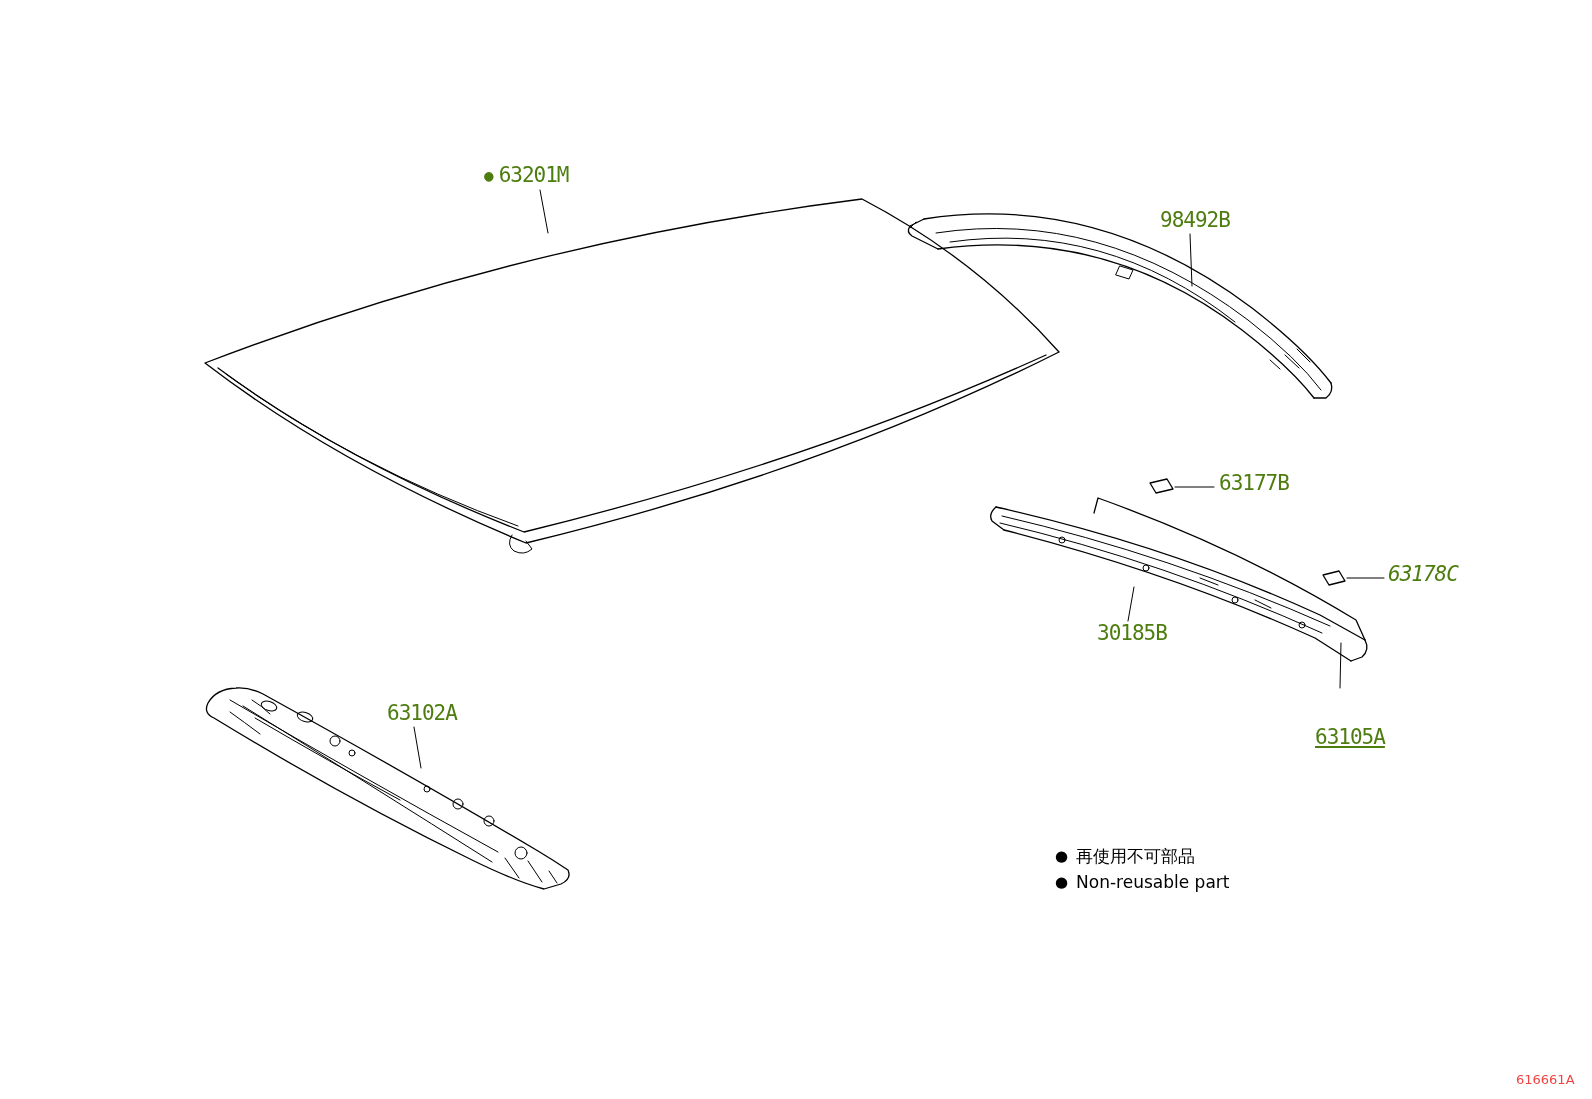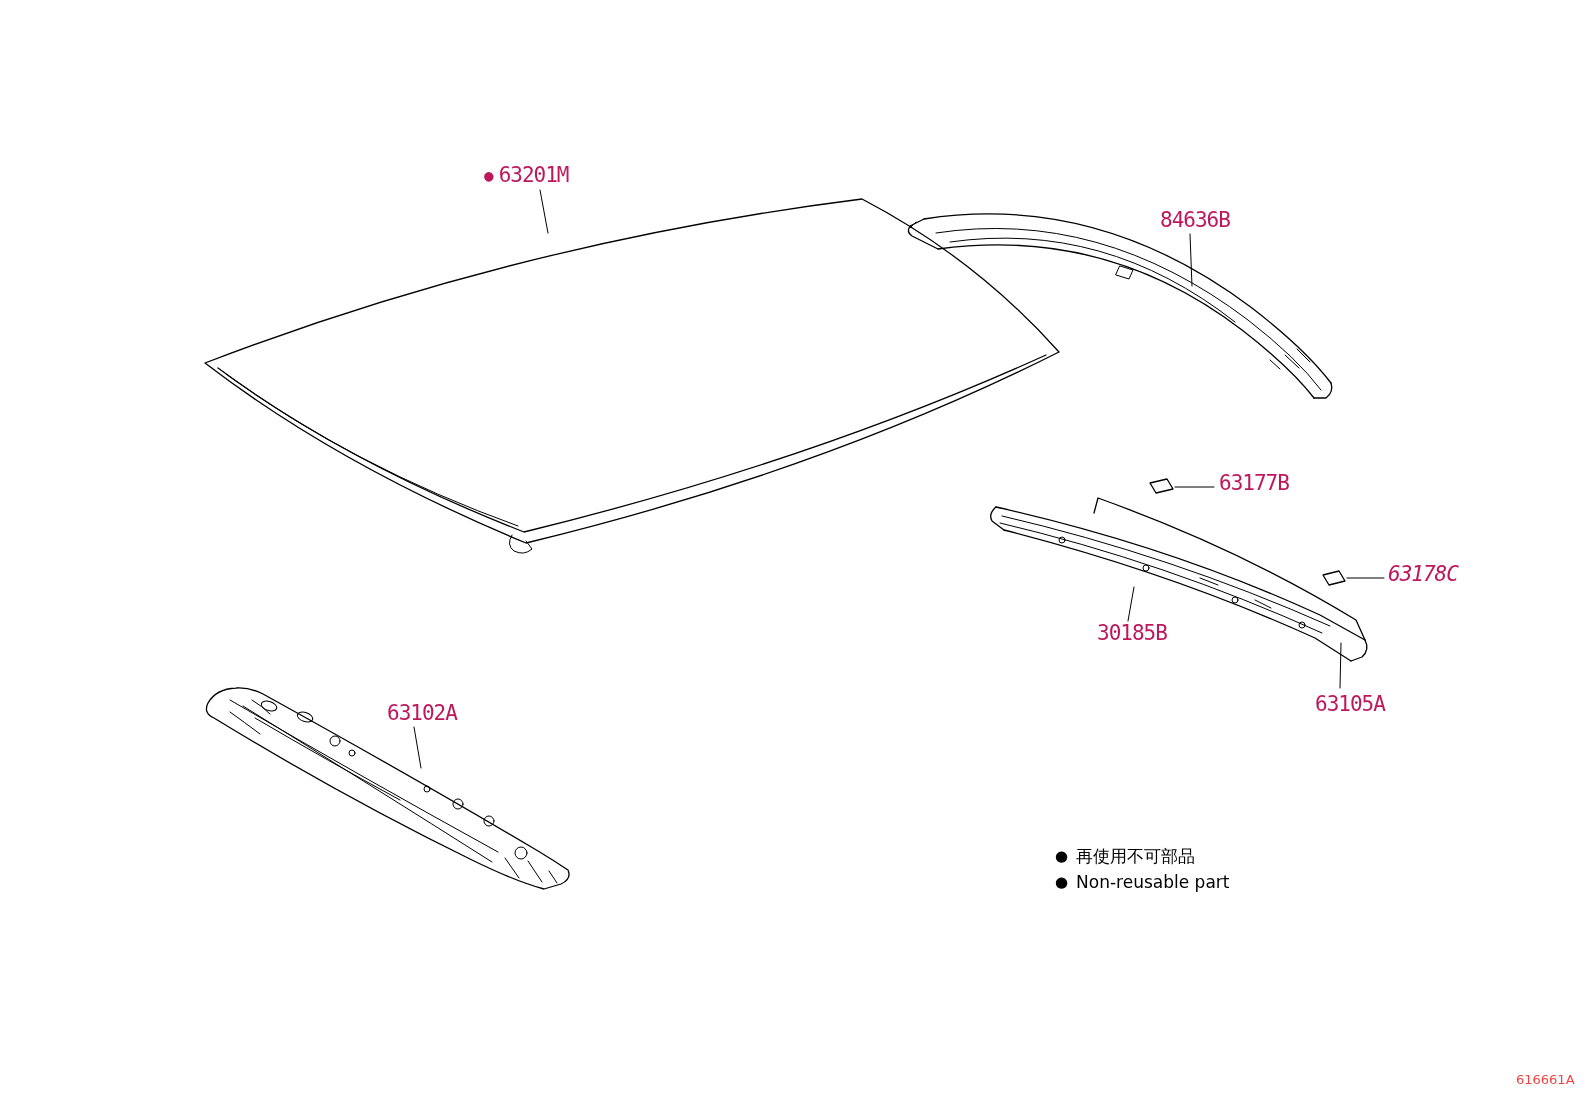--- a/index.html
+++ b/index.html
@@ -20,21 +20,21 @@
     left: 0;
     top: 0;
     width: 1592px;
     height: 1099px;
   }
   .part-label {
     position: absolute;
     font-family: "DejaVu Sans Mono", "Liberation Mono", monospace;
     font-size: 21px;
     letter-spacing: -1px;
-    color: #be185d;
+    color: #4d7c0f;
     white-space: nowrap;
     line-height: 22px;
   }
   .part-label .bullet {
     font-size: 16px;
     vertical-align: 1px;
     margin-right: 6px;
   }
   .legend {
     position: absolute;
@@ -146,36 +146,36 @@
       <path class="thin" d="M 1340 688 L 1341 643"></path>
       <path class="thin" d="M 414 727 L 421 768"></path>
     </g>
   </svg>
 
   <div class="part-label" style="left:484px; top:164px;">
     <span class="bullet">●</span><span>63201M</span>
   </div>
 
   <div class="part-label" style="left:1160px; top:209px;">
-    <span>84636B</span>
+    <span>98492B</span>
   </div>
 
   <div class="part-label" style="left:1219px; top:472px;">
     <span>63177B</span>
   </div>
 
   <div class="part-label" style="left:1388px; top:563px;font-style:italic;">
     <span>63178C</span>
   </div>
 
   <div class="part-label" style="left:1097px; top:622px;">
     <span>30185B</span>
   </div>
 
-  <div class="part-label" style="left:1315px; top:693px;">
+  <div class="part-label" style="left:1315px; top:726px;text-decoration:underline;">
     <span>63105A</span>
   </div>
 
   <div class="part-label" style="left:387px; top:702px;">
     <span>63102A</span>
   </div>
 
   <div class="legend">
     <div class="legend-row">
       <span class="bullet">●</span>

